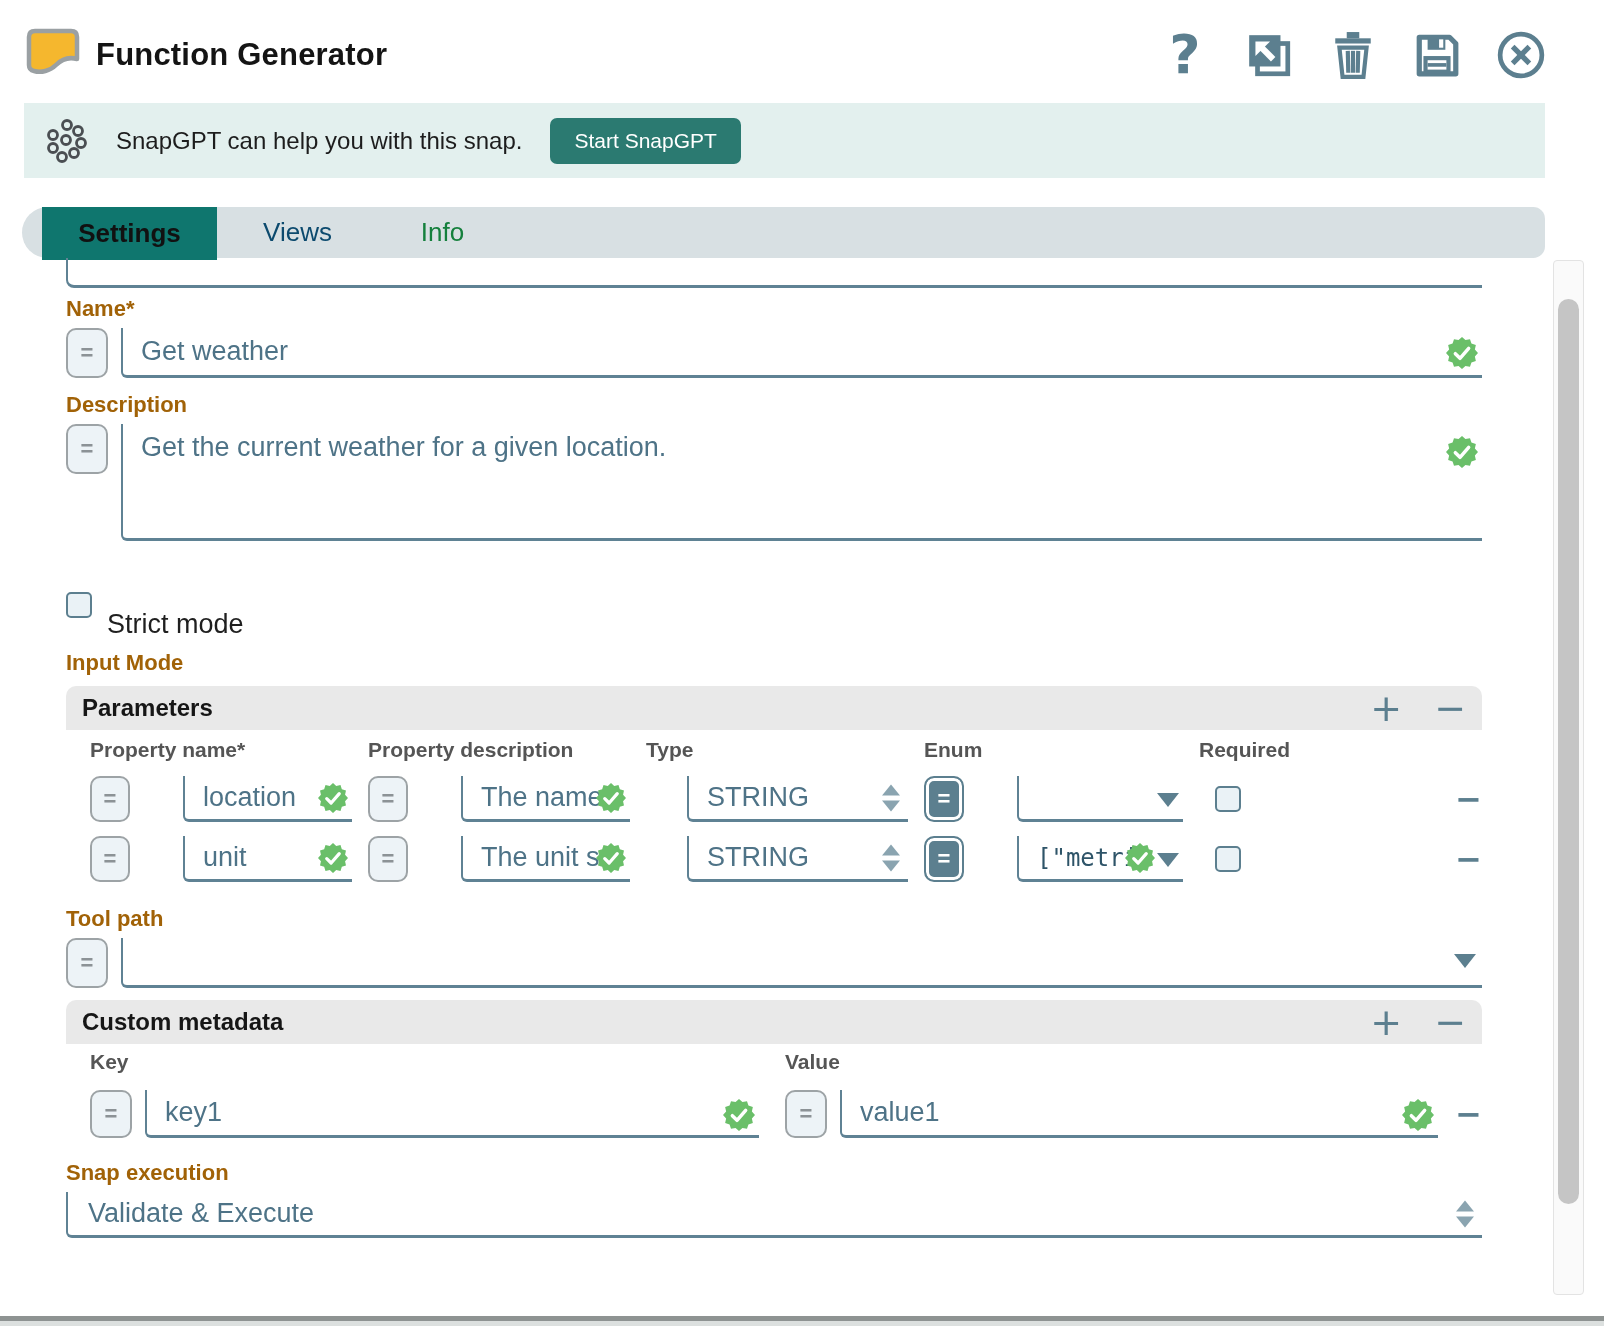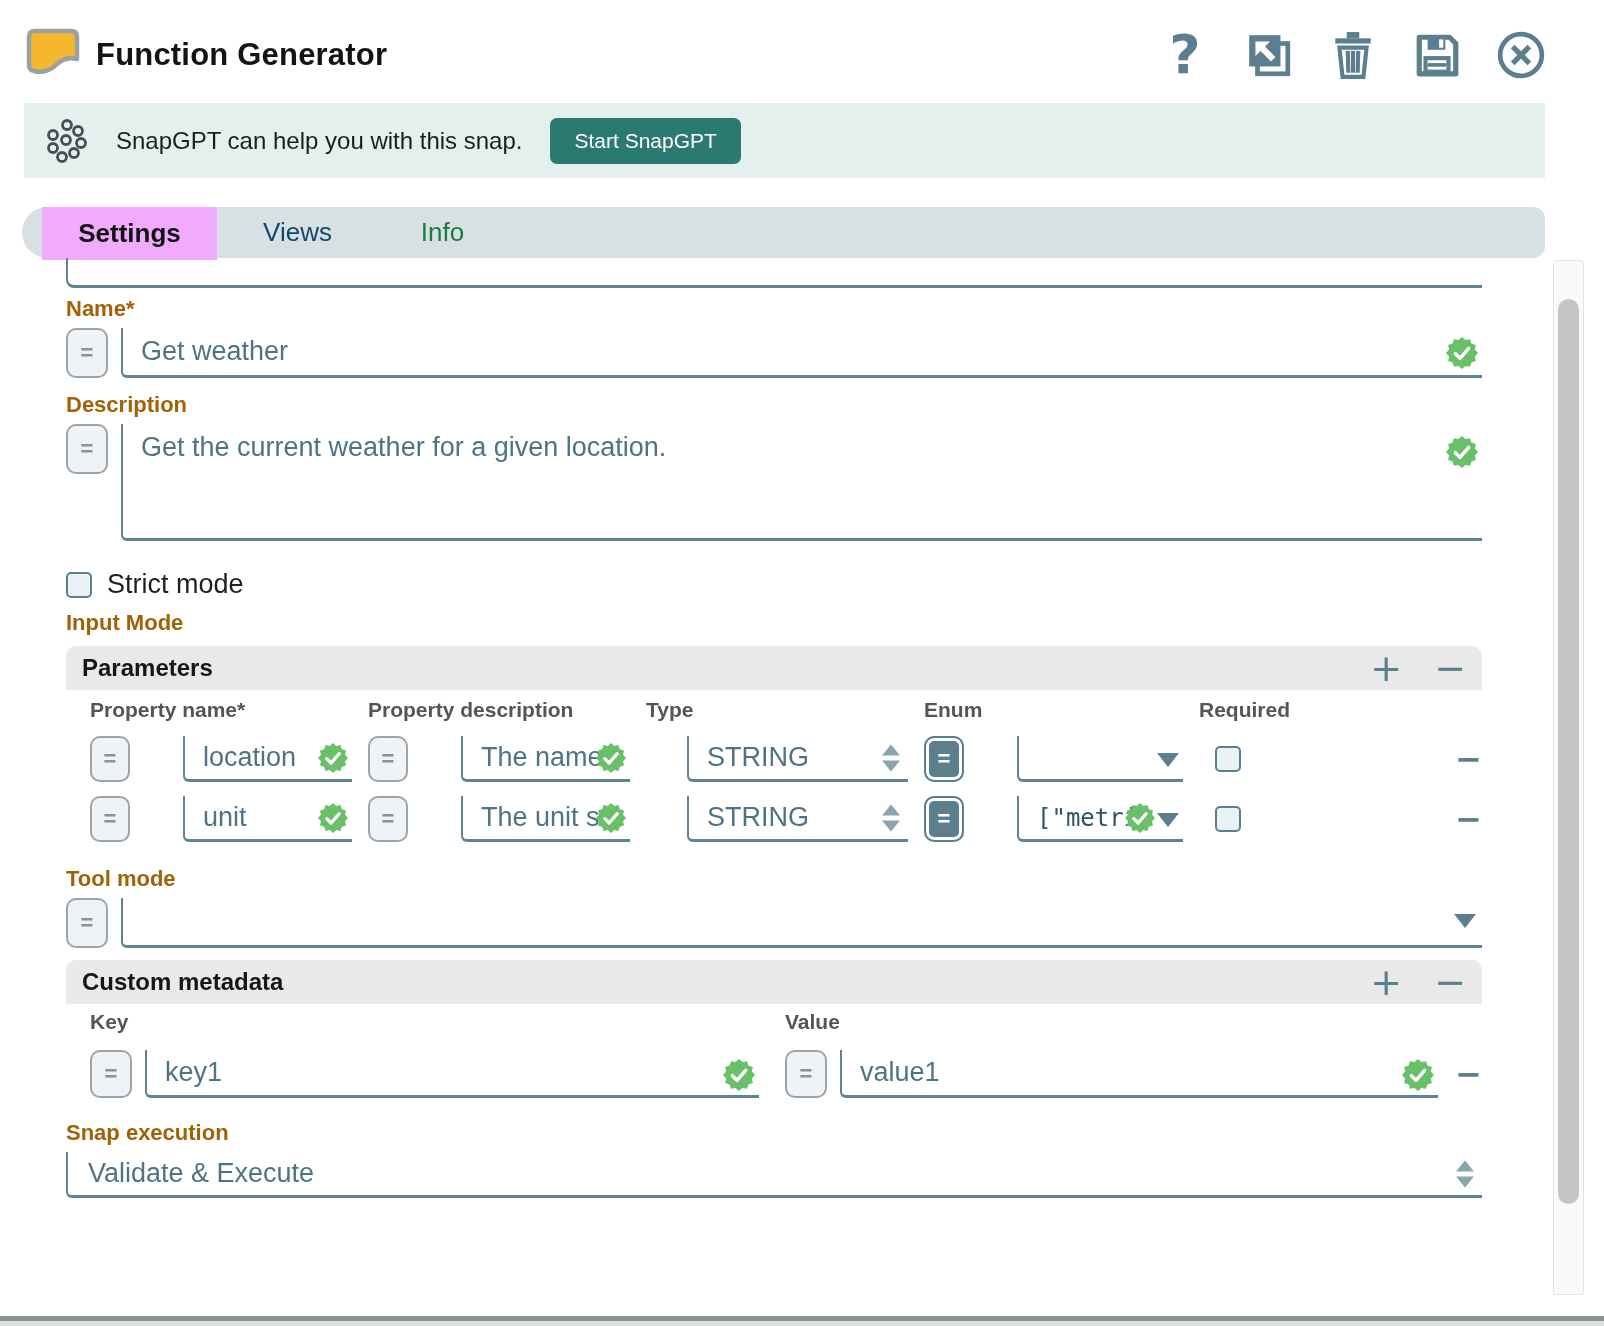--- a/index.html
+++ b/index.html
@@ -16,21 +16,21 @@
   .help-glyph { font-size:54px; font-weight:bold; color:#5C7F8F; line-height:1; font-family:"DejaVu Sans", sans-serif; }
 
   
   .banner { margin:8px 59px 0 24px; height:75px; background:#E3F0EE; display:flex; align-items:center; padding:0 20px; }
   .banner-text { font-size:24px; color:#1d1d1d; margin-left:26px; }
   .banner-btn { margin-left:28px; background:#2B7A71; color:#fff; border:none; border-radius:7px; font-size:21px; padding:11px 24px; font-family:inherit; cursor:pointer; }
 
   
   .tabbar { position:relative; margin:29px 59px 0 22px; height:51px; background:#D8E0E3; border-radius:26px 12px 12px 26px; }
   .tab { position:absolute; top:0; height:100%; display:flex; align-items:center; justify-content:center; font-size:26px; cursor:pointer; }
-  .tab-active { left:20px; width:175px; background:#f0abfc; height:53px; font-weight:bold; color:#111; }
+  .tab-active { left:20px; width:175px; background:#0f766e; height:53px; font-weight:bold; color:#111; }
   .tab-views { left:213px; width:125px; color:#0c4a6e; }
   .tab-info  { left:368px; width:105px; color:#15803d; }
 
   
   .content { margin:0 122px 0 66px; position:relative; }
   .partial-field { height:30px; border-left:2px solid #5F8294; border-bottom:3px solid #5F8294; border-radius:0 0 0 8px; }
 
   .flabel { font-size:22px; font-weight:bold; color:#a16207; }
   .m-top8 { margin-top:8px; } .m-top14 { margin-top:14px; } .m-top18 { margin-top:10px; }
   .m-top22 { margin-top:22px; } .m-top24 { margin-top:24px; } .m-top28 { margin-top:28px; }
@@ -50,21 +50,21 @@
   .select-wrap { position:relative; height:46px; border-left:2px solid #5F8294; border-bottom:3px solid #5F8294;
                  border-radius:0 0 0 6px; display:flex; align-items:center; padding:0 40px 0 20px;
                  font-size:27px; color:#4E7387; margin-top:6px; cursor:pointer; }
   .spinner { position:absolute; right:8px; top:50%; transform:translateY(-50%); display:flex; flex-direction:column; gap:5px; }
   .spinner .up { width:0; height:0; border-left:9px solid transparent; border-right:9px solid transparent; border-bottom:11px solid #8AA4B0; }
   .spinner .down { width:0; height:0; border-left:9px solid transparent; border-right:9px solid transparent; border-top:11px solid #8AA4B0; }
   .dd-arrow { width:0; height:0; border-left:11px solid transparent; border-right:11px solid transparent; border-top:14px solid #5C7F8F; }
 
   .checkbox { display:inline-block; width:26px; height:26px; background:#EAF2F6; border:2px solid #5C7F8F; border-radius:5px; cursor:pointer; }
   .check-row { display:flex; align-items:center; }
-  .check-label { font-size:27px; color:#1f1f1f; margin-left:15px; }
+  .check-label { font-size:27px; color:#1f1f1f; margin-left:15px;margin-top:40px; }
 
   
   .section-bar { height:44px; background:#E9E9E9; border-radius:10px 10px 0 0; display:flex; align-items:center; padding:0 16px; }
   .section-title { font-size:24px; font-weight:bold; color:#161616; }
   .bar-actions { margin-left:auto; display:flex; align-items:center; gap:32px; }
   .bar-plus, .bar-minus { font-size:38px; color:#5C7F8F; line-height:1; cursor:pointer; font-family:"DejaVu Sans", sans-serif; }
 
   .param-grid { display:grid; grid-template-columns:278px 278px 278px 275px 120px 1fr 40px; padding-left:24px; align-items:center; }
   .param-head { margin-top:8px; font-size:21px; font-weight:bold; color:#555; }
   .param-row { margin-top:14px; align-items:stretch; }
@@ -312,21 +312,21 @@
           <span class="dd-arrow enum-dd"></span>
         </div>
       </div>
       <div class="req-cell">
         <span class="checkbox"></span>
       </div>
       <span></span>
       <span class="row-minus">−</span>
     </div>
 
-    <div class="flabel m-top24">Tool mode</div>
+    <div class="flabel m-top24">Tool path</div>
     <div class="frow">
       <span class="eq-btn">=</span>
       <div class="input-wrap">
         <span></span>
         <span class="dd-arrow tool-dd"></span>
       </div>
     </div>
 
     <div class="section-bar" style="margin-top:12px">
       <span class="section-title">Custom metadata</span>

